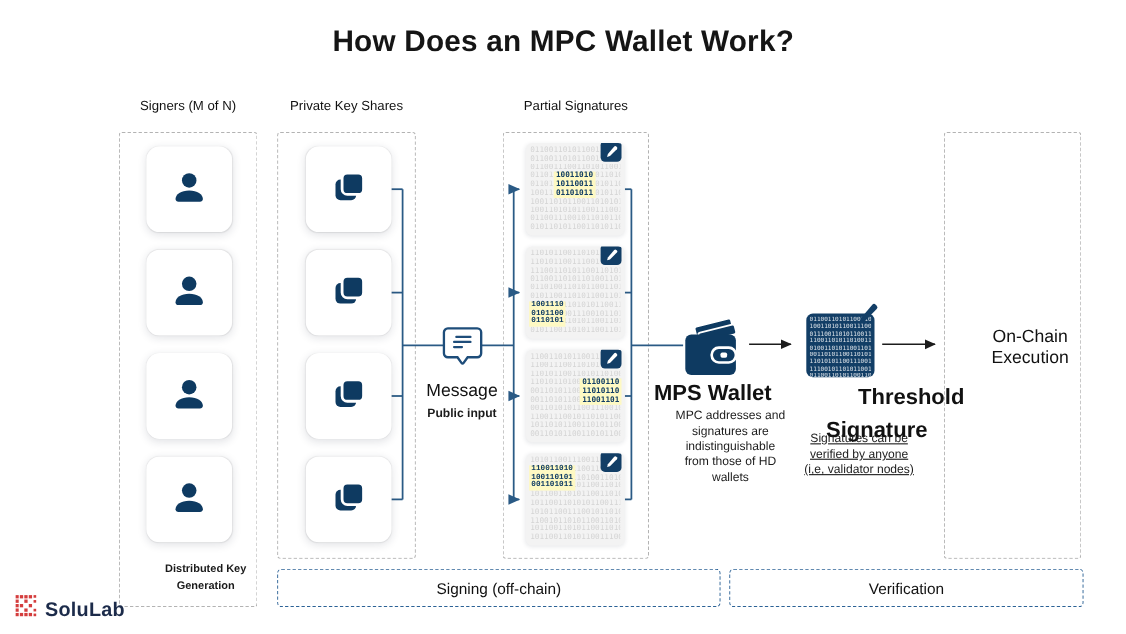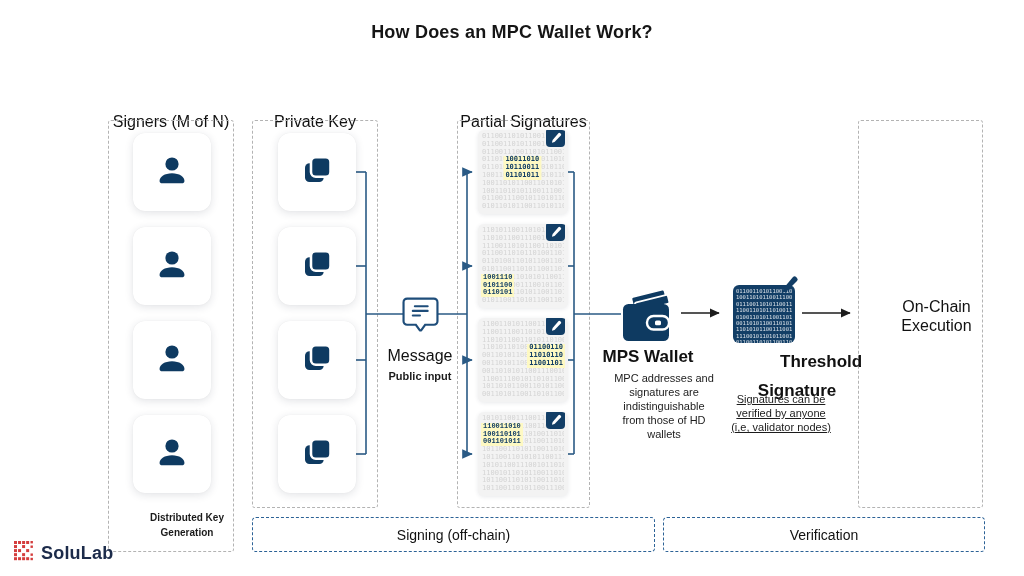--- a/index.html
+++ b/index.html
@@ -5,23 +5,23 @@
   * { margin:0; padding:0; box-sizing:border-box; }
   html,body { width:1024px; height:576px; }
   body {
     position:relative; width:1024px; height:576px; background:#ffffff;
     font-family:"Liberation Sans","DejaVu Sans",sans-serif; color:#161616; overflow:hidden;
   }
   .abs { position:absolute; }
   .prelined { white-space:pre-line;padding-left:32px; }
   .ctr { text-align:center; }
 
-  .page-title { left:0; top:22px; width:1024px; text-align:center; font-size:18px; font-weight:700; color:#151515; letter-spacing:.2px; }
-
-  .col-header { top:89px; font-size:16px; font-weight:500; color:#111; text-align:center;margin-top:24px; }
+  .page-title { left:0; top:22px; width:1024px; text-align:center; font-size:27px; font-weight:700; color:#151515; letter-spacing:.2px; }
+
+  .col-header { top:89px; font-size:12px; font-weight:500; color:#111; text-align:center; }
 
   .dashed-box { border:1px dashed #b3b3b3; border-radius:3px; background:transparent; }
   .phase-box { border:1.5px dashed #2c6296; border-radius:4px; display:flex; align-items:center; justify-content:center;
                font-size:14px; font-weight:500; color:#111; }
 
   .card { background:#ffffff; border-radius:12px; box-shadow:0 2px 8px rgba(30,40,60,.13), 0 0 1px rgba(0,0,0,.08);
           display:flex; align-items:center; justify-content:center; }
 
   .sig-card { background:#f3f3f3; border-radius:6px; box-shadow:0 1px 4px rgba(30,40,60,.10);
               overflow:hidden; padding:3px 4px; position:absolute; }
@@ -33,21 +33,21 @@
   .bhl-left   { left:3px; text-align:left;font-family:Liberation Mono, monospace; }
   .bhl-right  { right:3px; text-align:center; }
 
   .pencil-badge { position:absolute; top:-2px; right:3px; width:19px; height:19px; background:#123e66;
                   border-radius:4px; display:flex; align-items:center; justify-content:center; }
 
   .threshold-block { background:#123e66; border-radius:6px; overflow:hidden; padding:3px 3px; }
   .trow { font-family:"DejaVu Sans Mono",monospace; font-size:5.5px; line-height:6.4px; color:rgba(255,255,255,.85);
           white-space:nowrap; overflow:hidden; }
 
-  .node-label { font-size:17px; font-weight:600; color:#111; }
+  .node-label { font-size:20px; font-weight:600; color:#111; }
   .node-desc  { font-size:11px; line-height:14px; font-weight:500; color:#1c1c1c; }
 
   .brand { display:flex; align-items:center; gap:6px; }
   .brand-name { font-size:18px; font-weight:600; color:#1c2b4a; letter-spacing:.2px; }
 
   svg.wires { position:absolute; left:0; top:0; width:1024px; height:576px; z-index:1; }
   .layer2 { z-index:2; } .layer3 { z-index:3; }
 </style>
 </head>
 <body>

